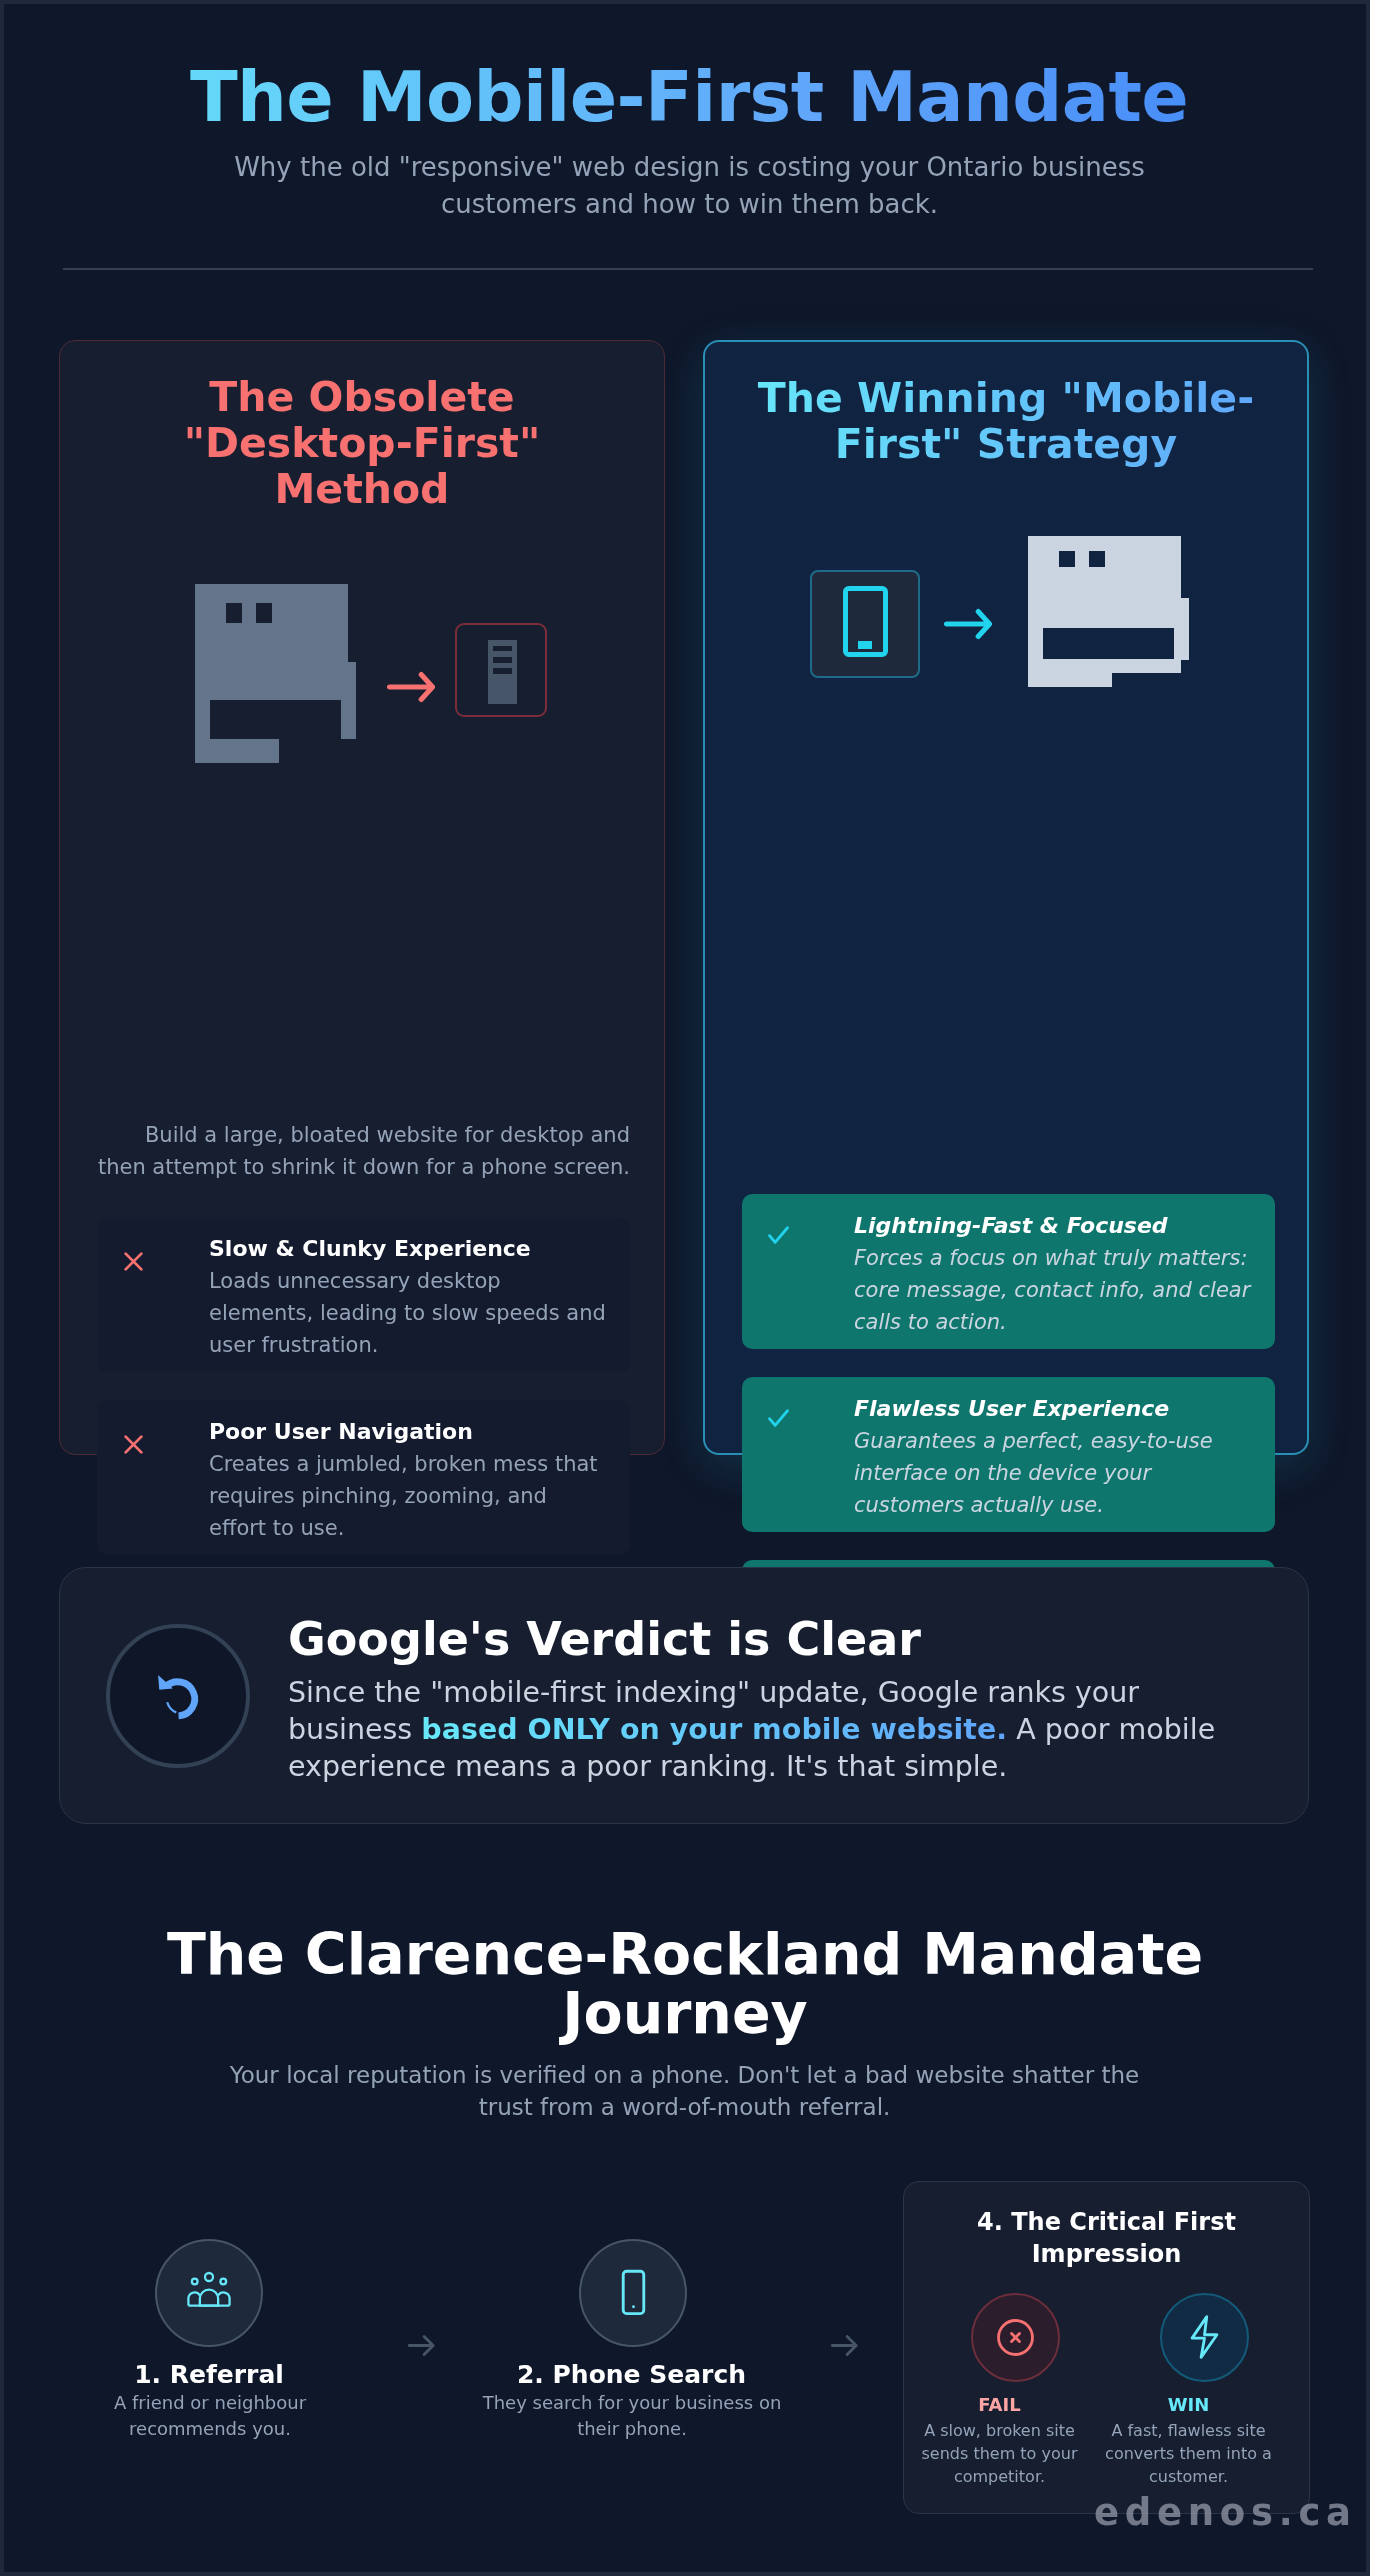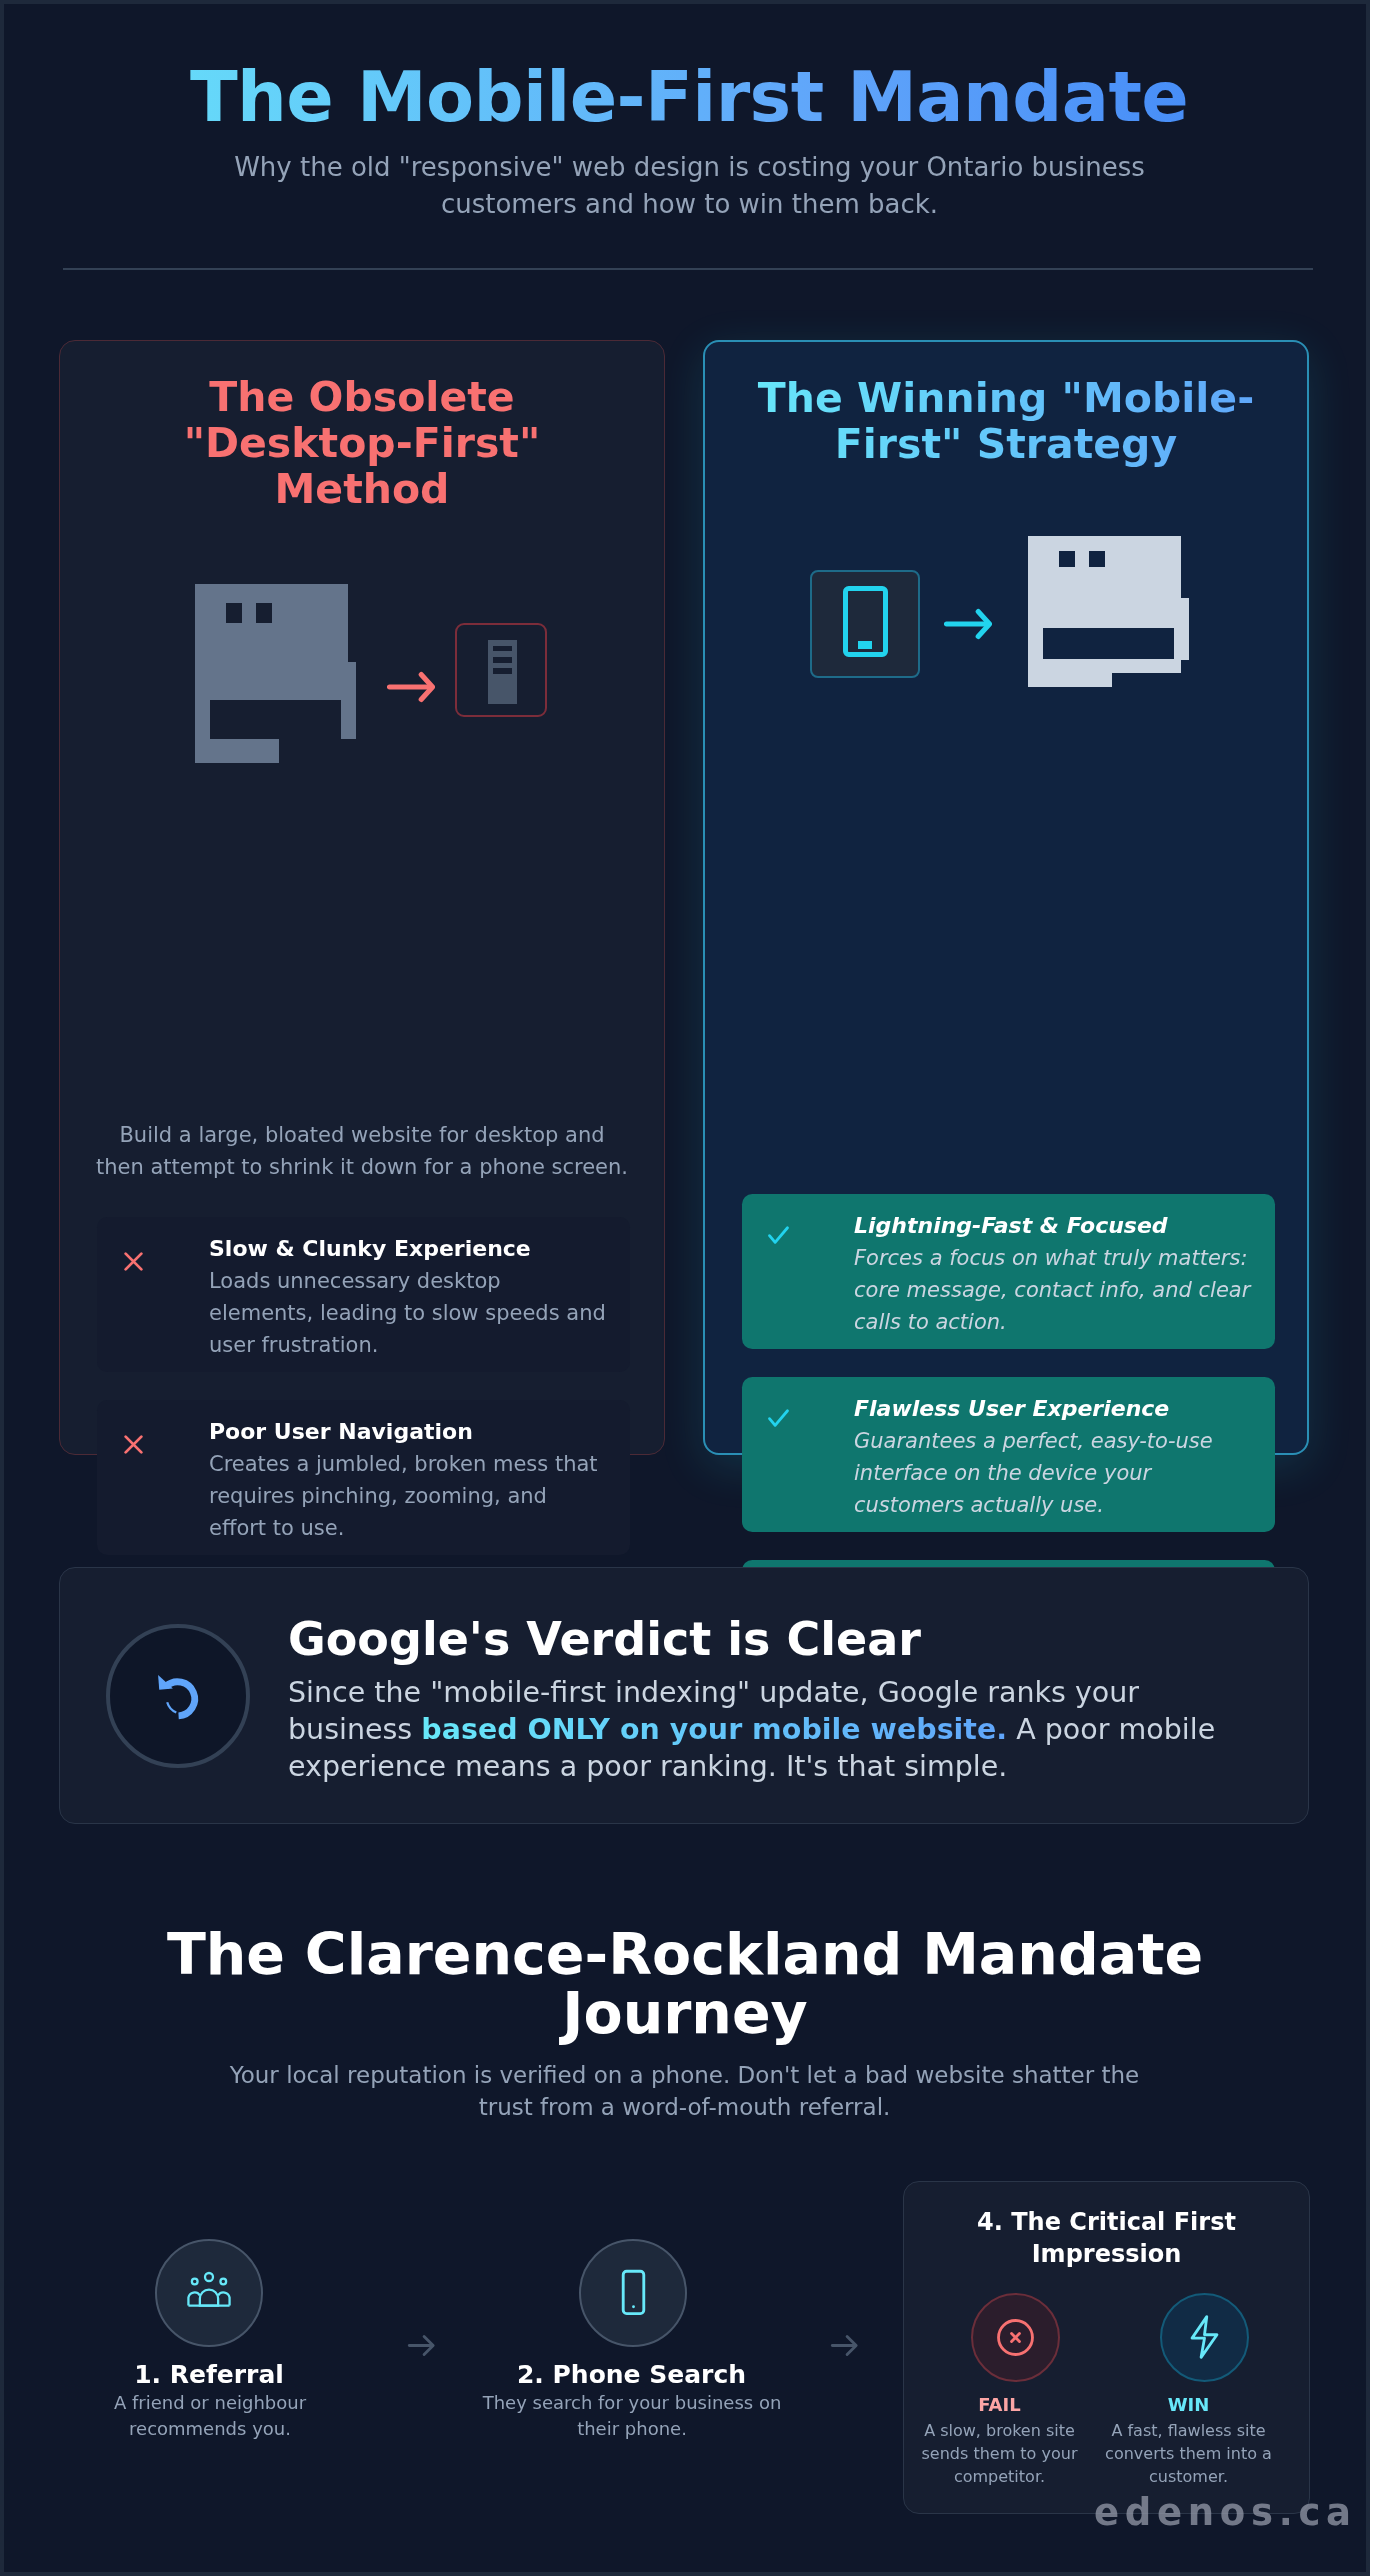--- a/index.html
+++ b/index.html
@@ -46,21 +46,21 @@
   }
 
   .illus { position: absolute; }
   .desktop-shape { position: absolute; }
   .desktop-shape .blk { position: absolute; }
 
   .card-desc {
     position: absolute; left: 34px; right: 34px; text-align: center;
     font-size: 21px; line-height: 32px;
   }
-  .card.bad .card-desc { top: 778px; color: #94a3b8; }
+  .card.bad .card-desc { top: 778px; color: #94a3b8; text-align: right; }
   .card.good .card-desc { top: 731px; color: #cbd5e1; }
 
   .feature {
     position: absolute; left: 37px; width: 533px; border-radius: 10.3px;
   }
   .card.bad .feature { background: #141b2e; }
   .card.good .feature { background: #0f766e; font-style: italic; }
   .feature .f-icon {
     position: absolute; left: 23px; top: 31px; width: 27px; height: 27px;
   }
@@ -71,21 +71,21 @@
   .feature .f-text {
     position: absolute; left: 112px; top: 48px; right: 23px;
     font-size: 21px; line-height: 32px;
   }
   .card.bad .feature .f-text { color: #94a3b8; }
   .card.good .feature .f-text { color: #cbd5e1; }
 
   
   .google-card {
     position: absolute; left: 59px; top: 1567px; width: 1250px; height: 257px;
-    background: #161e30; border: 1.7px solid #2a3548; border-radius: 16px;
+    background: #161e30; border: 1.7px solid #2a3548; border-radius: 27px;
   }
   .google-icon-circle {
     position: absolute; left: 46px; top: 56px; width: 144px; height: 144px; border-radius: 50%;
     background: #0e1628; border: 4px solid #334155;
   }
   .google-title {
     position: absolute; left: 228px; top: 43px; font-size: 46px; font-weight: bold; line-height: 57px; color: #ffffff;
   }
   .google-text {
     position: absolute; left: 228px; top: 106px; width: 982px;

